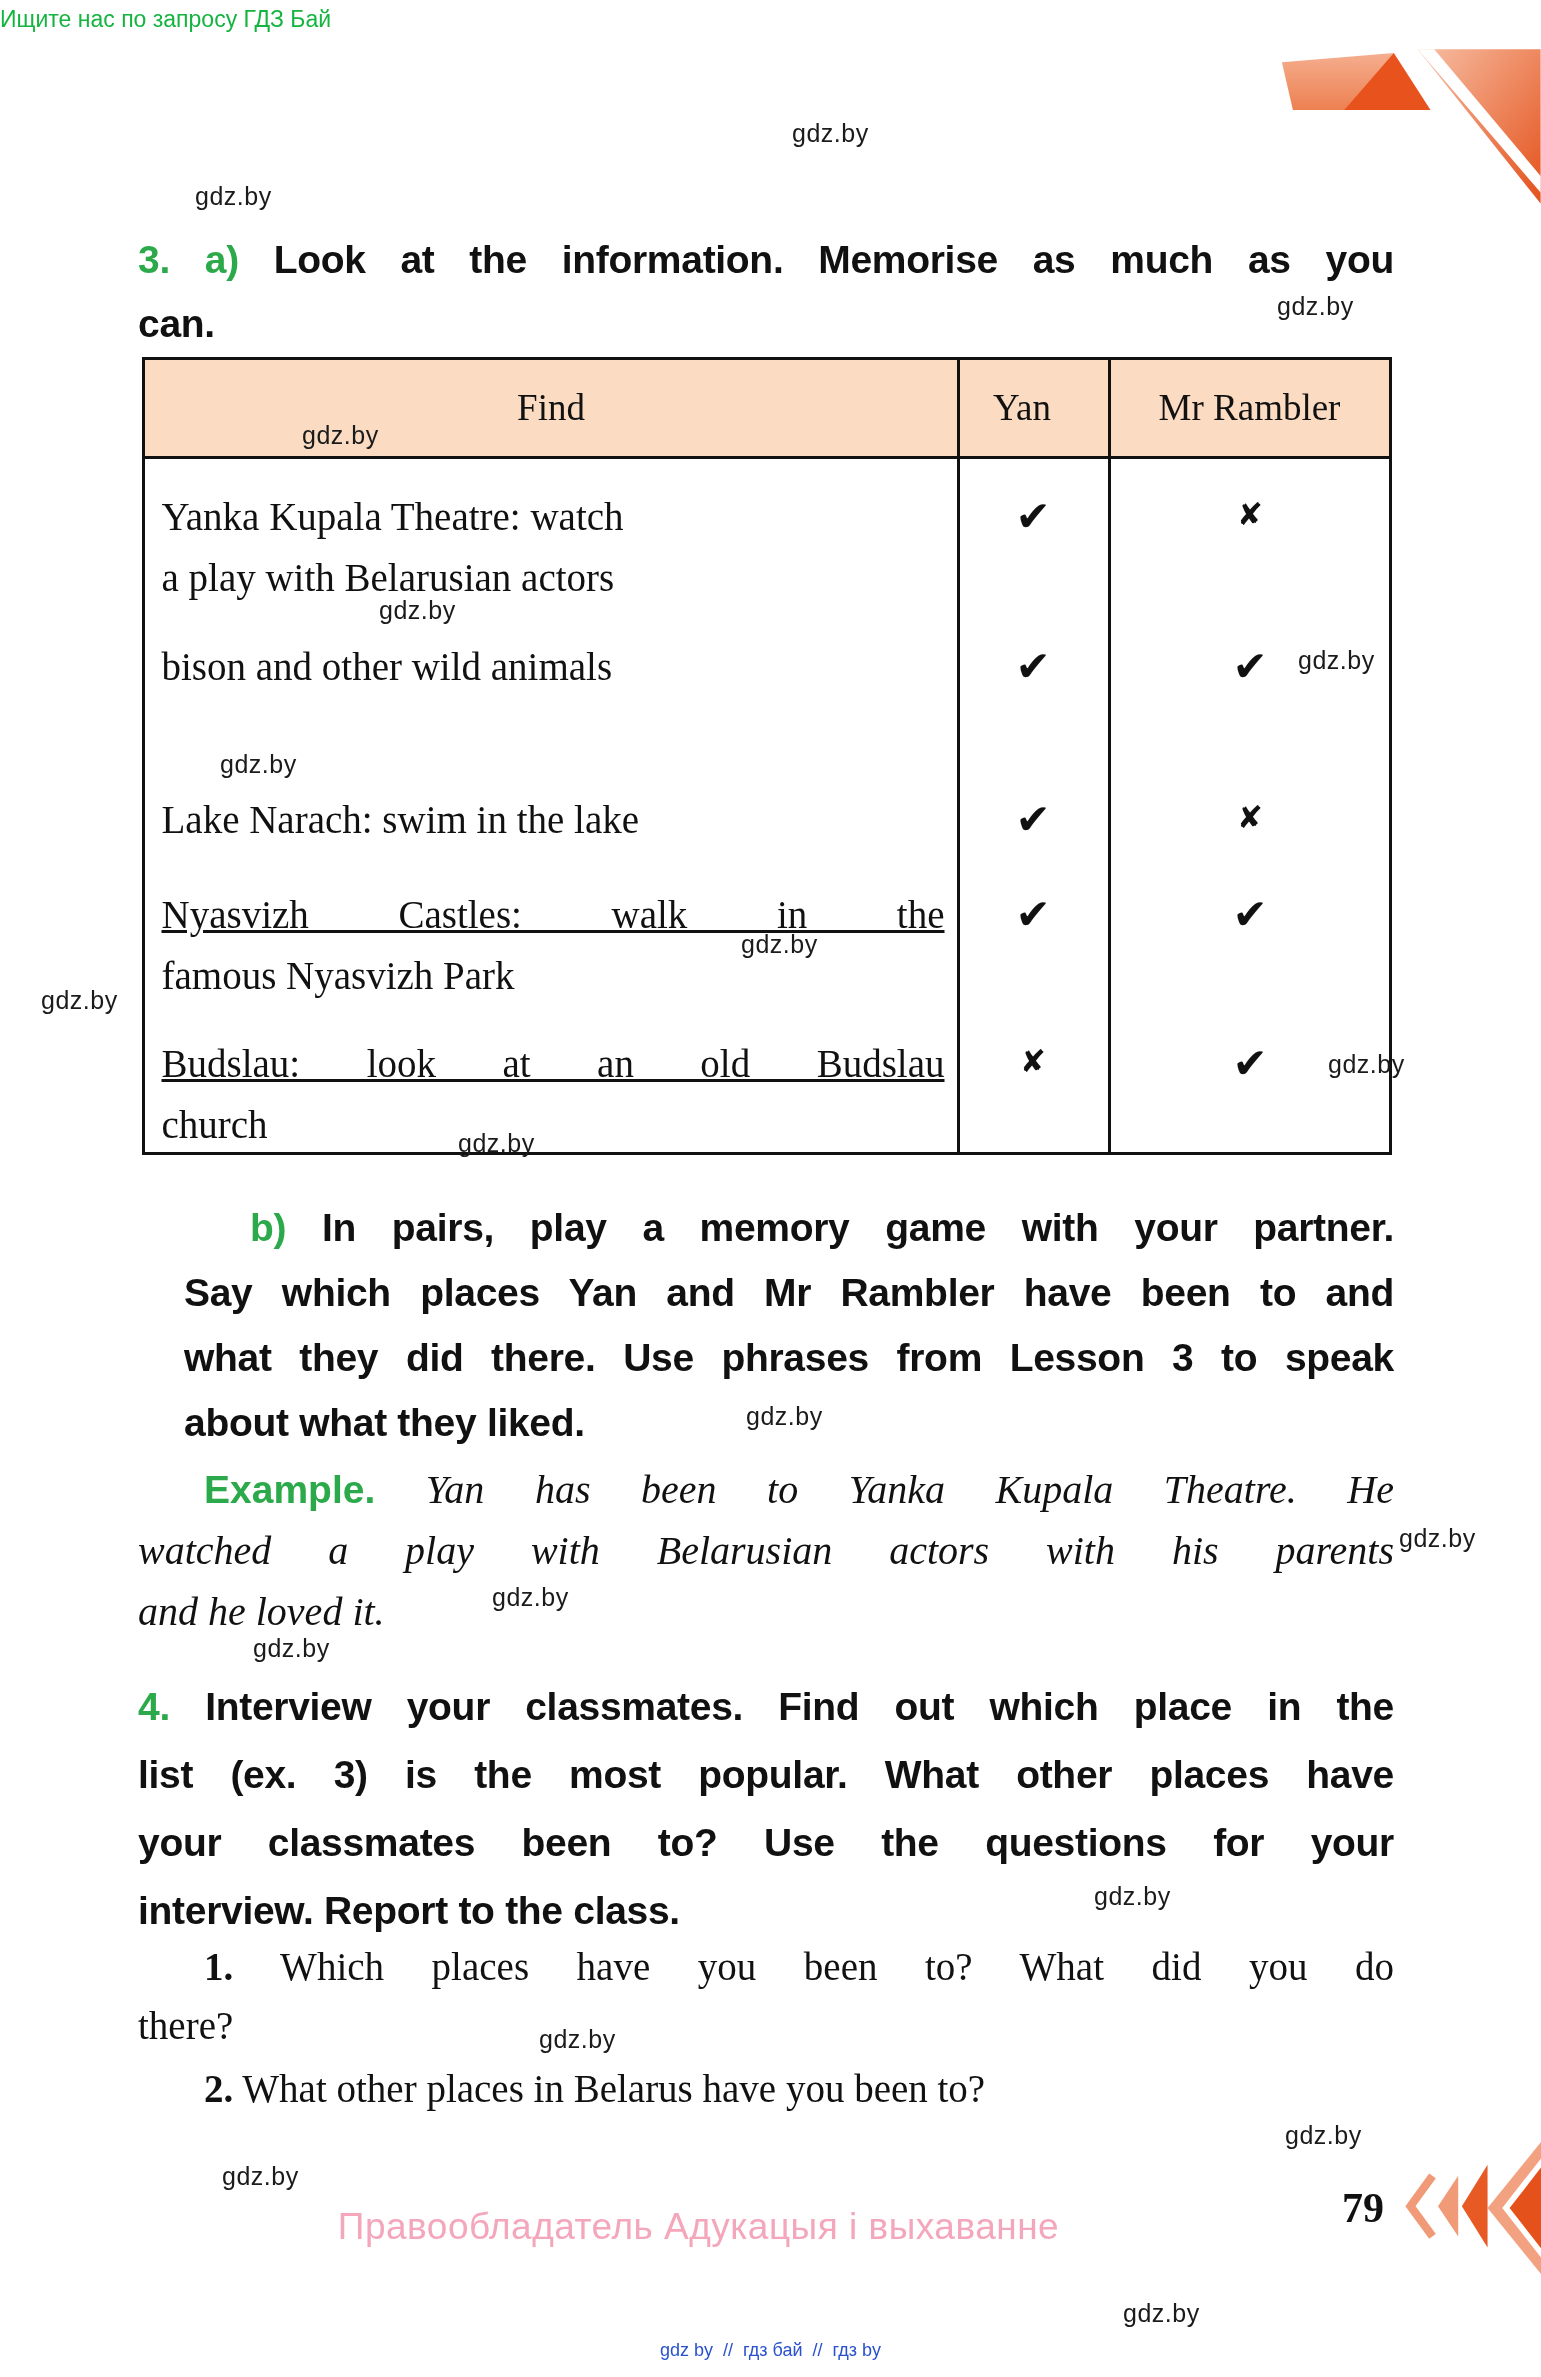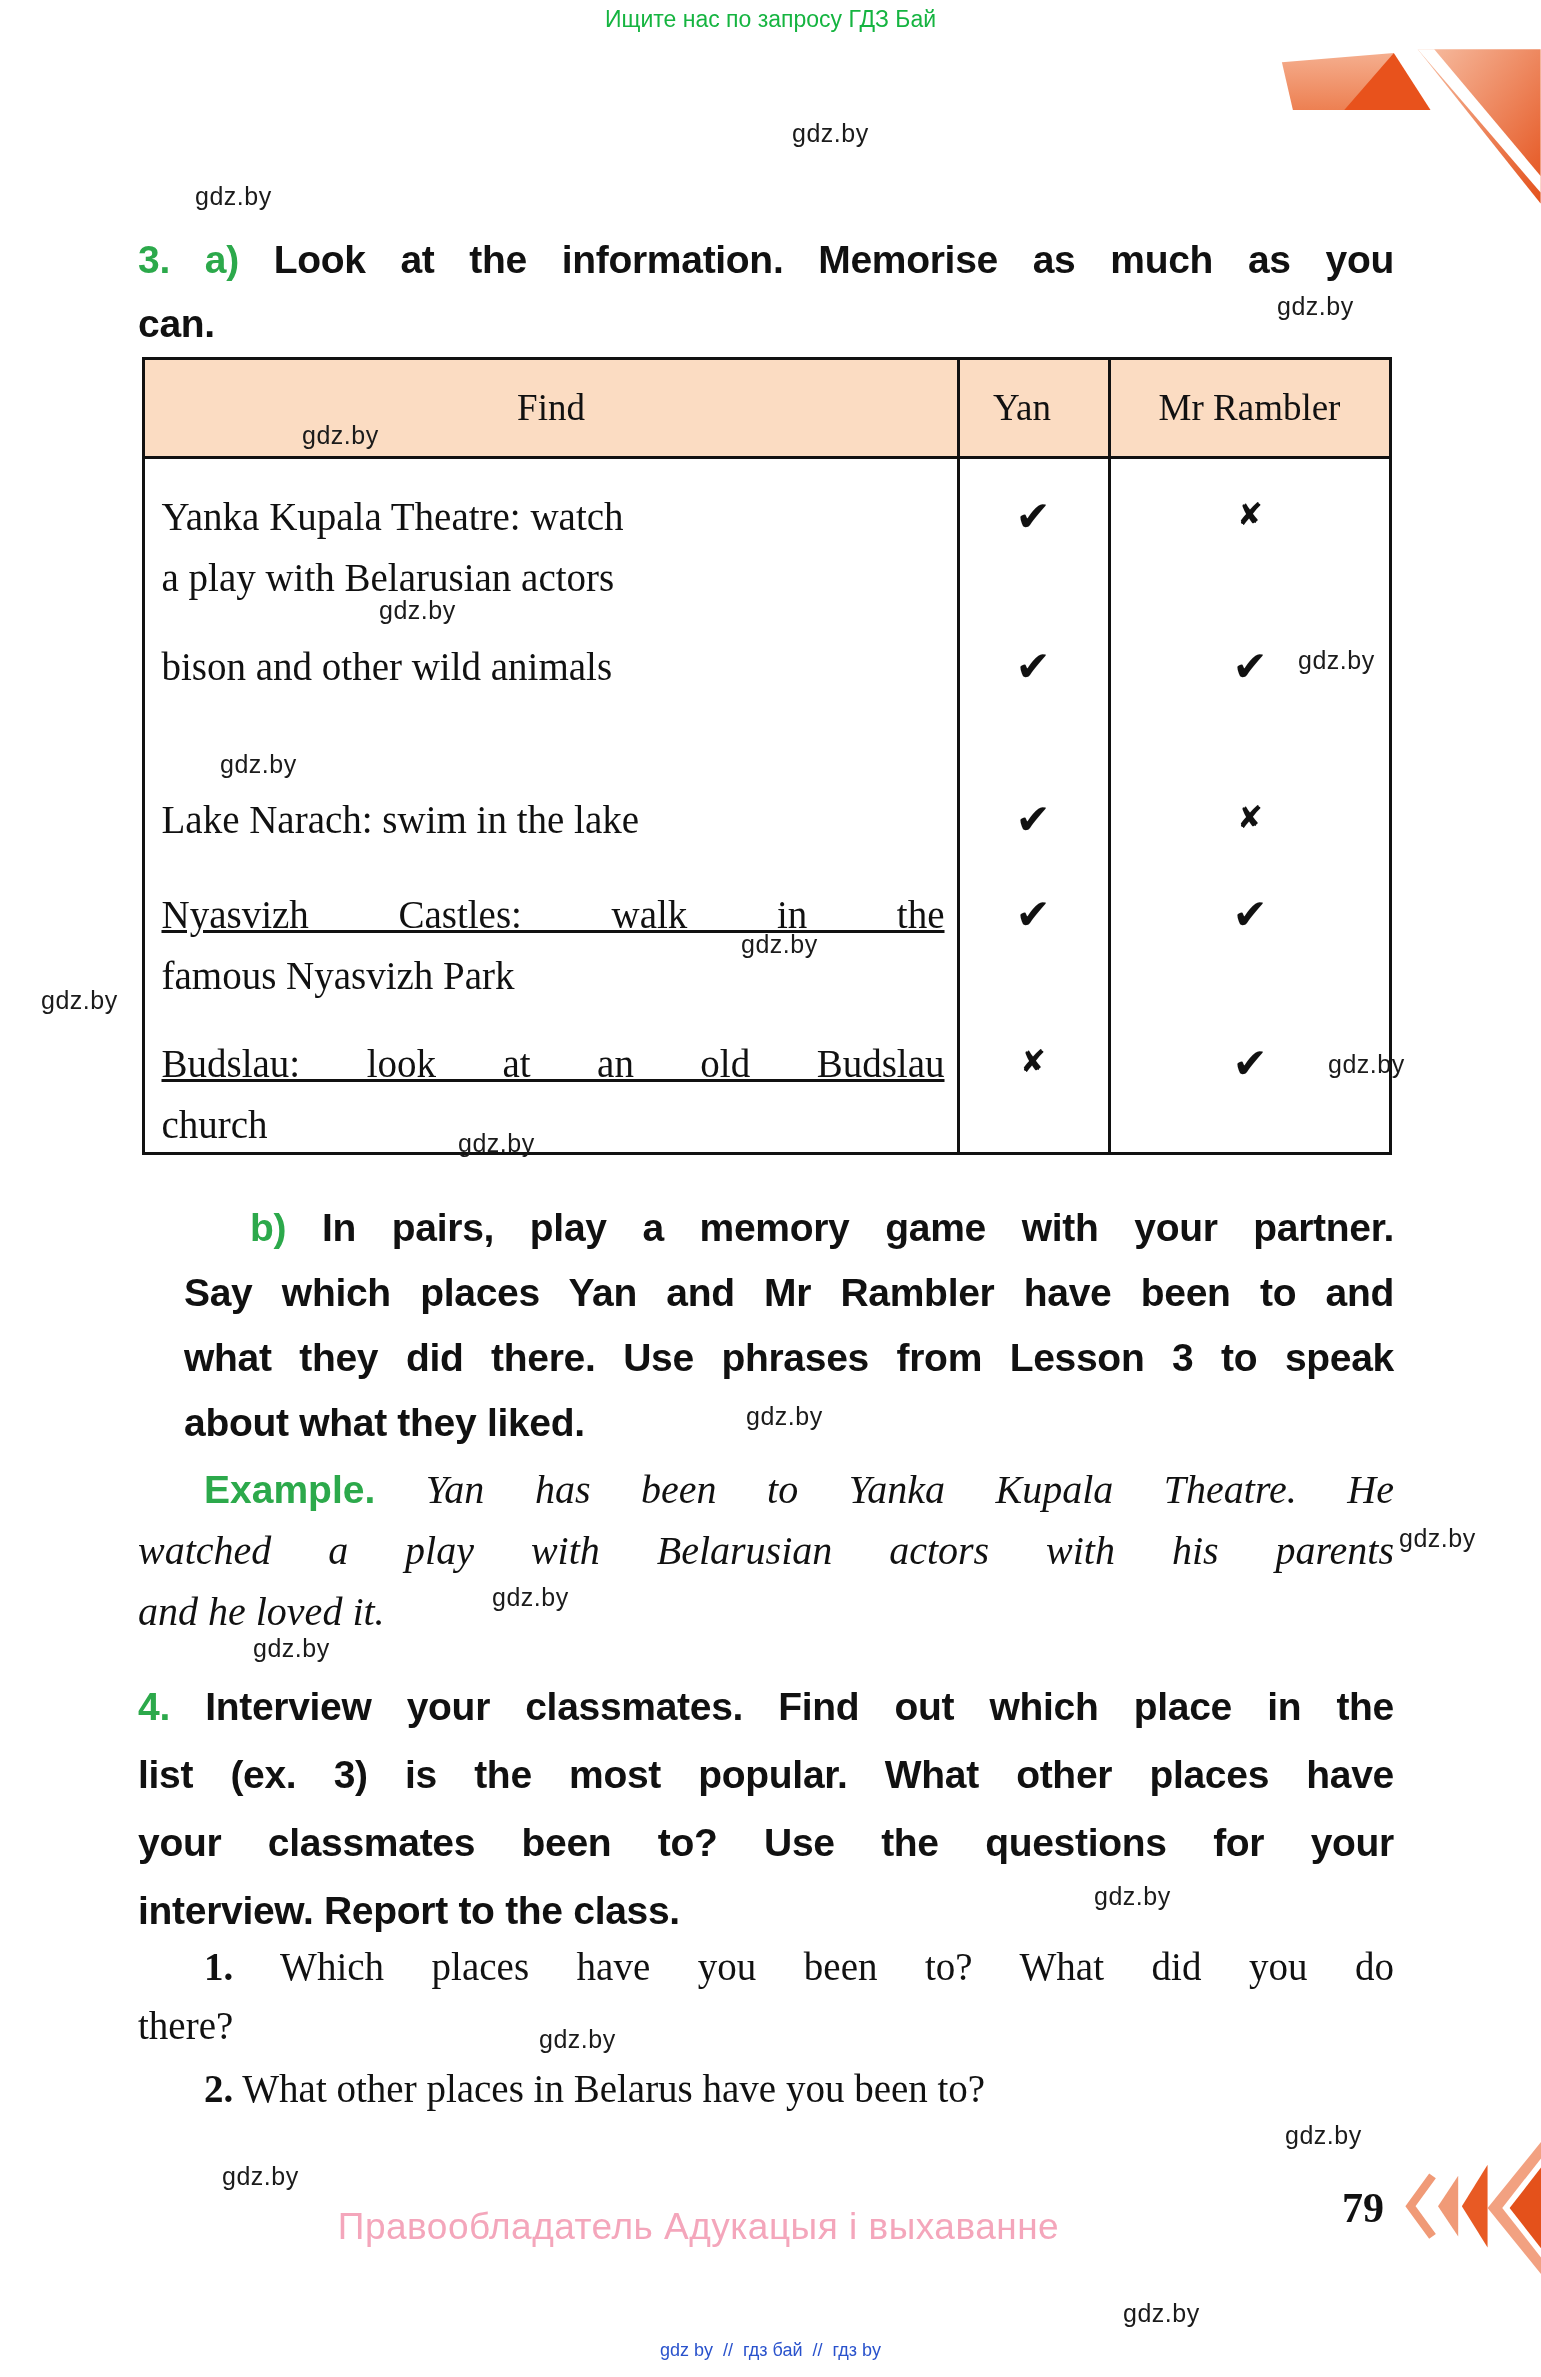--- a/index.html
+++ b/index.html
@@ -21,21 +21,21 @@
     width:1541px;height:2377px;
     background:#ffffff;
     overflow:hidden;
     font-family:"Liberation Sans",sans-serif;
     color:var(--ink);
     margin:0 auto;
   }
   
   .top-banner{
     position:absolute;top:5.5px;left:0;width:100%;
-    text-align:center;font-size:23px;font-weight:400;
+    text-align:left;font-size:23px;font-weight:400;
     color:var(--topgreen);
   }
   
   .ribbon-top{position:absolute;top:20px;right:0;}
   .chevrons{position:absolute;left:1379px;top:2141px;}
   
   .wm{
     position:absolute;
     font-size:25px;color:#1b1b1b;letter-spacing:0.5px;
     white-space:nowrap;z-index:5;

